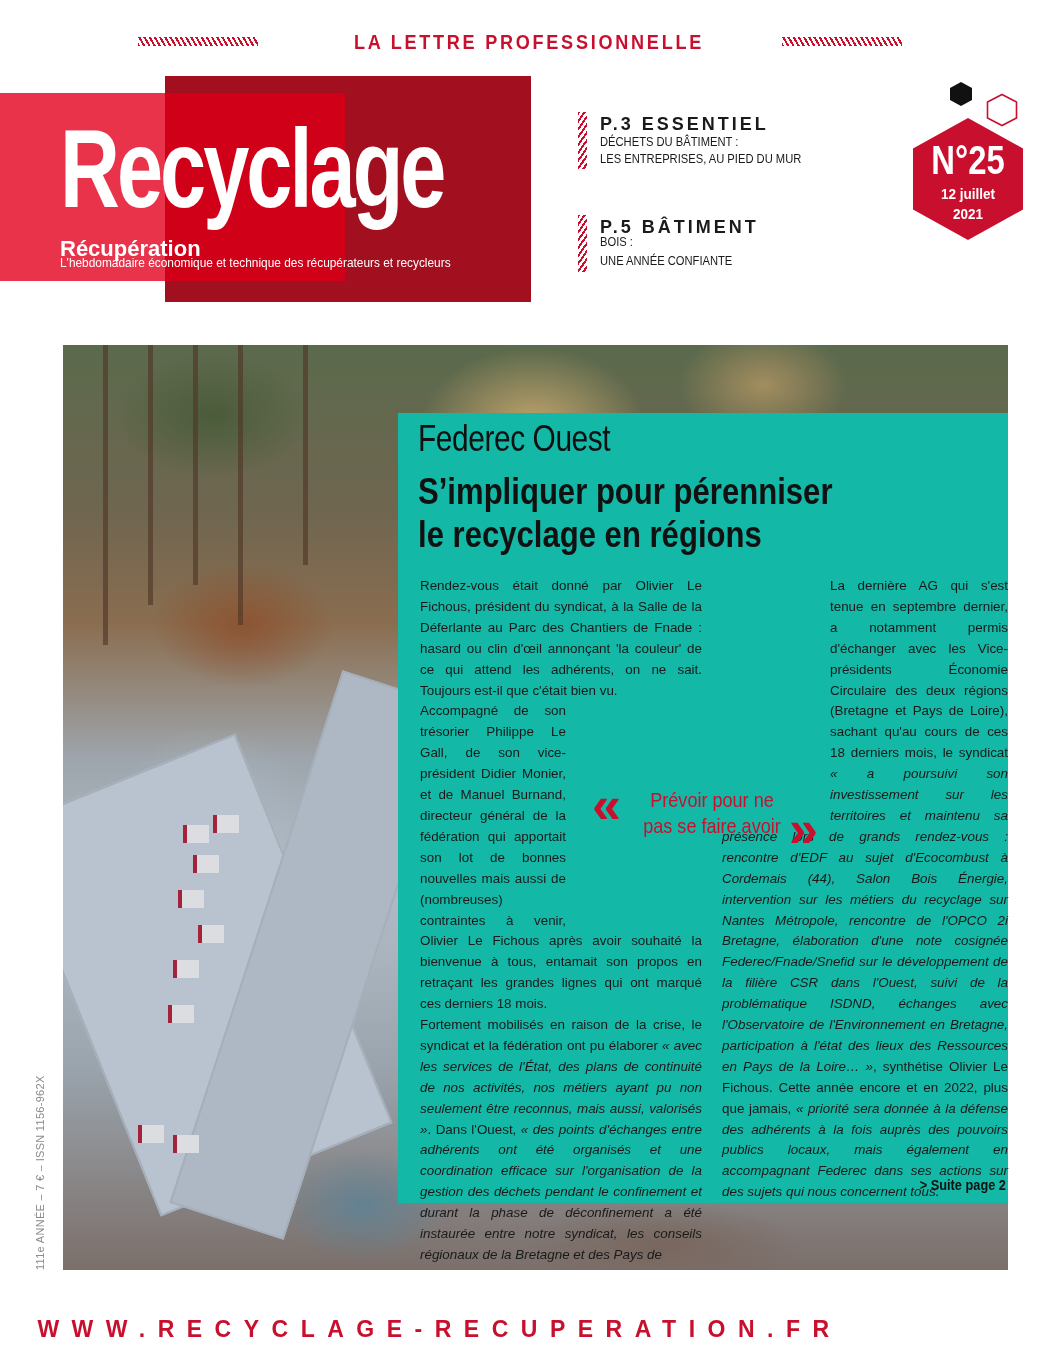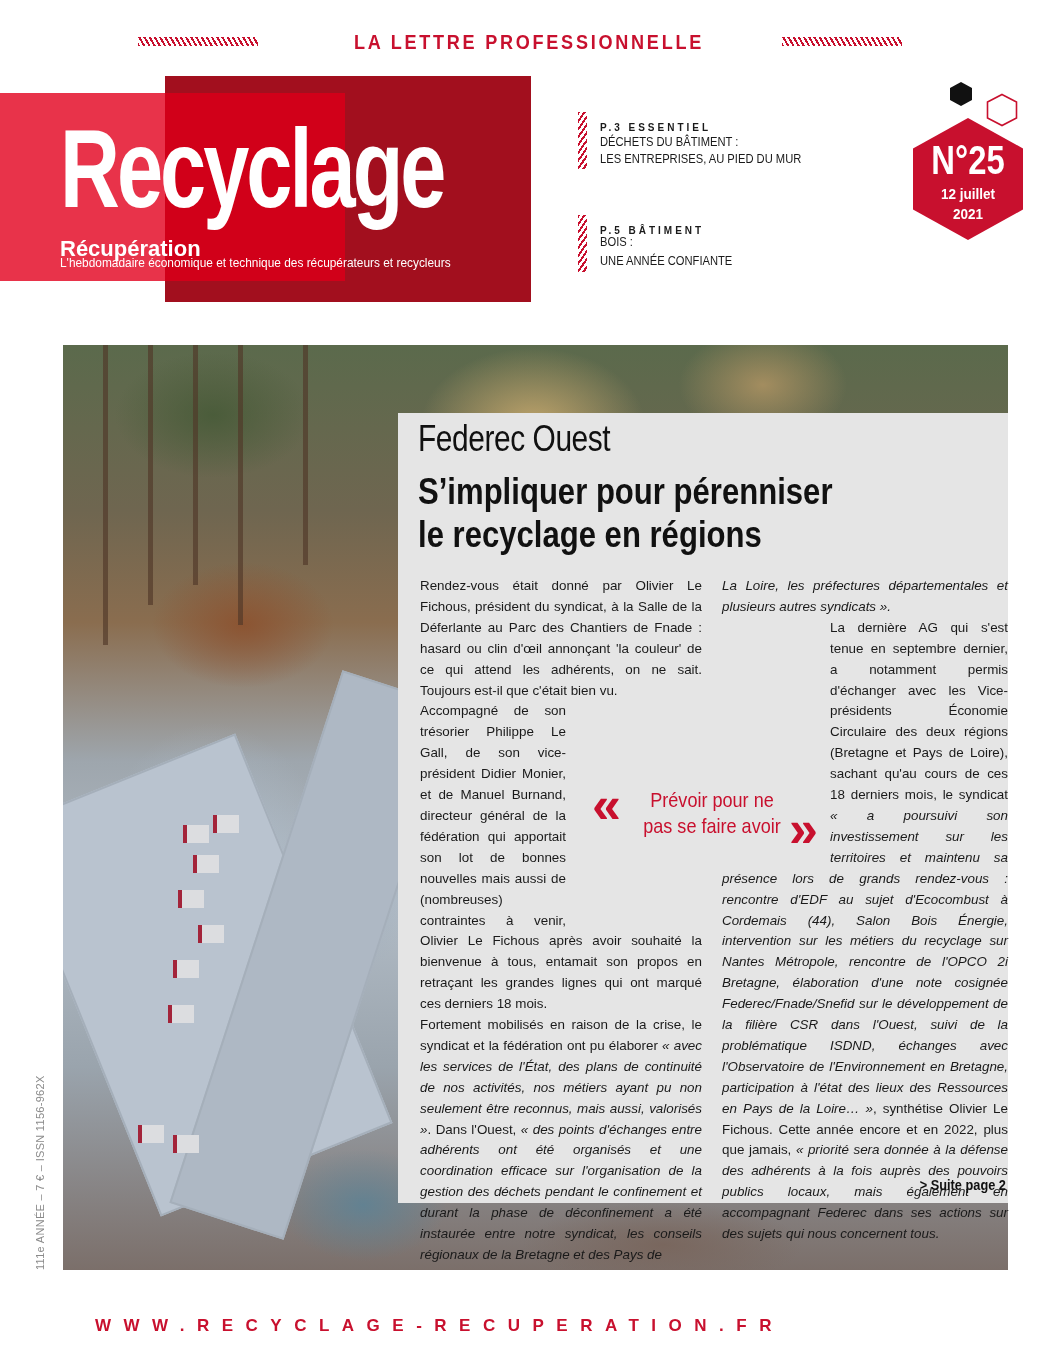--- a/index.html
+++ b/index.html
@@ -22,21 +22,21 @@
   .logo-overlap { position: absolute; left: 165px; top: 93px; width: 180px; height: 188px; background: #d10019; }
   .logo-word { position: absolute; left: 60px; top: 113px; font-family: "Liberation Sans", sans-serif; font-weight: bold;
     font-size: 112px; color: #ffffff; letter-spacing: -4px; line-height: 1; transform: scaleX(0.74); transform-origin: left top; }
   .logo-sub { position: absolute; left: 60px; top: 238px; font-weight: bold; font-size: 22px; color: #ffffff; line-height: 1; }
   .logo-tag { position: absolute; left: 60px; top: 255px; font-size: 13.5px; color: #ffffff; transform: scaleX(0.88); transform-origin: left top; white-space: nowrap; }
 
   
   .teaser { position: absolute; left: 578px; }
   .teaser .bar { position: absolute; left: 0; top: 2px; width: 9px; height: 57px;
     background: repeating-linear-gradient(125deg, #c8102e 0 2px, transparent 2px 4.5px); }
-  .teaser .kicker { position: absolute; left: 22px; top: 12px; font-weight: bold; font-size: 10px; letter-spacing: 3px; color: #1a1a1a; white-space: nowrap; }
+  .teaser .kicker { position: absolute; left: 22px; top: 4px; font-weight: bold; font-size: 18px; letter-spacing: 3px; color: #1a1a1a; white-space: nowrap; }
   .teaser .line { position: absolute; left: 22px; font-size: 13px; color: #1a1a1a; white-space: nowrap; transform: scaleX(0.86); transform-origin: left top; }
   .teaser1 { top: 110px; }
   .teaser2 { top: 213px; }
 
   
   .hex-small { position: absolute; left: 950px; top: 82px; width: 22px; height: 24px; background: #111;
     clip-path: polygon(50% 0, 100% 25%, 100% 75%, 50% 100%, 0 75%, 0 25%); }
   .hex-outline { position: absolute; left: 986px; top: 93px; width: 32px; height: 34px; }
   .hex-big { position: absolute; left: 913px; top: 118px; width: 110px; height: 122px; background: #c8102e;
     clip-path: polygon(50% 0, 100% 25%, 100% 75%, 50% 100%, 0 75%, 0 25%); }
@@ -57,21 +57,21 @@
       radial-gradient(ellipse 100px 150px at 290px 520px, rgba(160,175,190,0.9), transparent 70%),
       radial-gradient(ellipse 120px 80px at 300px 860px, rgba(90,130,150,0.8), transparent 70%),
       radial-gradient(ellipse 200px 60px at 600px 900px, rgba(120,100,90,0.85), transparent 70%),
       linear-gradient(180deg, #5b6a4c 0%, #6f6650 18%, #8a6d4f 30%, #9ea6ad 45%, #b2bcc6 60%, #9aa4ad 78%, #7b6f6a 100%);
   }
   .tree { position: absolute; top: 0; width: 5px; height: 300px; background: rgba(80,55,40,0.65); }
   .panel { position: absolute; background: #b9c3cf; border: 2px solid #a5afba; }
   .cap { position: absolute; width: 26px; height: 18px; background: #dcdde0; border-left: 4px solid #a3243a; }
 
   
-  .article { position: absolute; left: 398px; top: 413px; width: 610px; height: 790px; background: #e5e5e5; }
+  .article { position: absolute; left: 398px; top: 413px; width: 610px; height: 790px; background: #14b8a6; }
   .kicker-title { position: absolute; left: 20px; top: 8px; font-size: 36px; color: #111; line-height: 1; letter-spacing: -0.5px;
     transform: scaleX(0.83); transform-origin: left top; white-space: nowrap; }
   .headline { position: absolute; left: 20px; top: 57px; font-weight: bold; font-size: 37px; color: #111; line-height: 43px;
     transform: scaleX(0.84); transform-origin: left top; white-space: nowrap; }
   .col { position: absolute; top: 163px; font-size: 13.4px; line-height: 20.9px; color: #1a1a1a; text-align: justify; }
   .col-left { left: 22px; width: 282px; }
   .col-right { left: 324px; width: 286px; }
   .col p { margin: 0; }
   .col .it { font-style: italic; }
   .float-left-gap { float: right; width: 136px; height: 106px; }
@@ -80,21 +80,21 @@
   .pullquote { position: absolute; left: 592px; top: 783px; width: 226px; height: 70px; }
   .pq-open { position: absolute; left: 0; top: 2px; font-size: 52px; font-weight: bold; color: #c8102e; line-height: 40px; }
   .pq-close { position: absolute; right: 0; top: 26px; font-size: 52px; font-weight: bold; color: #c8102e; line-height: 40px; }
   .pq-text { position: absolute; left: 30px; top: 4px; width: 180px; text-align: center; color: #c8102e; font-size: 21px; line-height: 26px; transform: scaleX(0.86); }
 
   .suite { position: absolute; right: 2px; top: 764px; font-weight: bold; font-size: 14.5px; color: #111; transform: scaleX(0.88); transform-origin: right top; }
 
   
   .side-credit { position: absolute; left: 34px; top: 1270px; transform: rotate(-90deg); transform-origin: left top;
     font-size: 11px; color: #8a8a8a; white-space: nowrap; letter-spacing: 0.3px; }
-  .footer-url { position: absolute; left: 0; width: 879px; top: 1316px; text-align: center; font-weight: bold; font-size: 17px;
+  .footer-url { position: absolute; left: 0; width: 879px; top: 1316px; text-align: center; font-weight: bold; font-size: 23px;
     color: #c8102e; letter-spacing: 12.5px; }
 </style>
 </head>
 <body>
 
 <div class="strap">
   <div class="hatch left"></div>
   <div class="strap-title">LA LETTRE PROFESSIONNELLE</div>
   <div class="hatch right"></div>
 </div>
@@ -157,21 +157,20 @@
   <div class="col col-left">
     <p>Rendez-vous était donné par Olivier Le Fichous, président du syndicat, à la Salle de la Déferlante au Parc des Chantiers de Fnade : hasard ou clin d'œil annonçant 'la couleur' de ce qui attend les adhérents, on ne sait. Toujours est-il que c'était bien vu.</p>
     <p><span style="display:block;height:0"></span>
       <span class="float-left-gap" style="margin-top:104px"></span>
       <span>Accompagné de son trésorier Philippe Le Gall, de son vice-président Didier Monier, et de Manuel Burnand, directeur général de la fédération qui apportait son lot de bonnes nouvelles mais aussi de (nombreuses) contraintes à venir, Olivier Le Fichous après avoir souhaité la bienvenue à tous, entamait son propos en retraçant les grandes lignes qui ont marqué ces derniers 18 mois.</span>
     </p>
     <p><span>Fortement mobilisés en raison de la crise, le syndicat et la fédération ont pu élaborer </span><span class="it">« avec les services de l'État, des plans de continuité de nos activités, nos métiers ayant pu non seulement être reconnus, mais aussi, valorisés »</span><span>. Dans l'Ouest, </span><span class="it">« des points d'échanges entre adhérents ont été organisés et une coordination efficace sur l'organisation de la gestion des déchets pendant le confinement et durant la phase de déconfinement a été instaurée entre notre syndicat, les conseils régionaux de la Bretagne et des Pays de</span></p>
   </div>
 
   <div class="col col-right">
-    <p class="it">La Loire, les préfectures départementales et plusieurs autres syndicats ».</p>
     <p>
       <span class="float-right-gap" style="margin-top:125px"></span>
       <span>La dernière AG qui s'est tenue en septembre dernier, a notamment permis d'échanger avec les Vice-présidents Économie Circulaire des deux régions (Bretagne et Pays de Loire), sachant qu'au cours de ces 18 derniers mois, le syndicat </span><span class="it">« a poursuivi son investissement sur les territoires et maintenu sa présence lors de grands rendez-vous : rencontre d'EDF au sujet d'Ecocombust à Cordemais (44), Salon Bois Énergie, intervention sur les métiers du recyclage sur Nantes Métropole, rencontre de l'OPCO 2i Bretagne, élaboration d'une note cosignée Federec/Fnade/Snefid sur le développement de la filière CSR dans l'Ouest, suivi de la problématique ISDND, échanges avec l'Observatoire de l'Environnement en Bretagne, participation à l'état des lieux des Ressources en Pays de la Loire… »</span><span>, synthétise Olivier Le Fichous. Cette année encore et en 2022, plus que jamais, </span><span class="it">« priorité sera donnée à la défense des adhérents à la fois auprès des pouvoirs publics locaux, mais également en accompagnant Federec dans ses actions sur des sujets qui nous concernent tous.</span>
     </p>
   </div>
 
   <div class="suite">&gt; Suite page 2</div>
 </div>
 
 <div class="pullquote">

